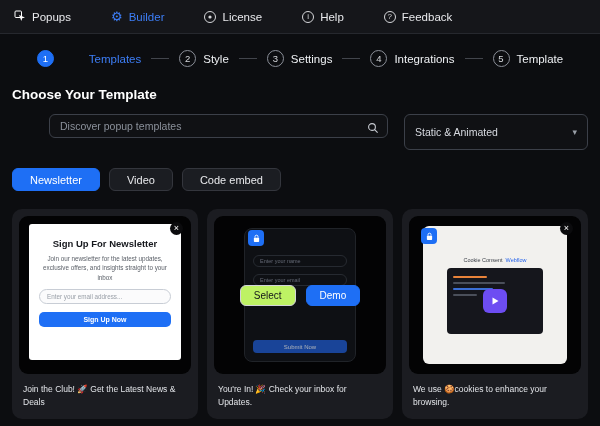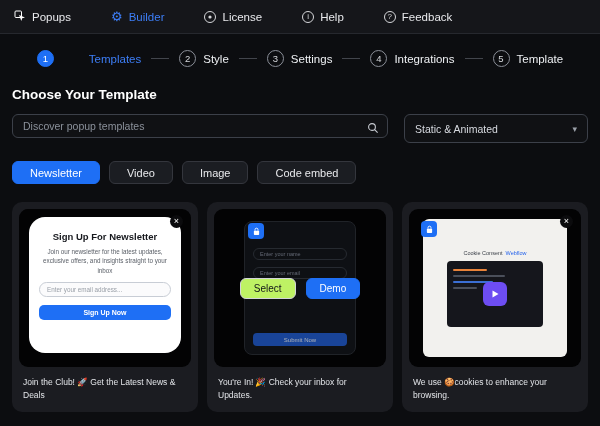--- a/index.html
+++ b/index.html
@@ -40,31 +40,31 @@
   .step.active .label { color:#3d7ef7;margin-left:28px; }
   .connector { width:18px; height:1px; background:#42454c; margin:0 10px; }
 
   
   .heading { margin:20px 12px 12px; font-size:13.5px; font-weight:bold; color:#fff; }
 
   
   .controls { display:flex; gap:16px; padding:0 12px; }
   .searchbox {
     flex:1; height:24px; border:1px solid #3c4049; border-radius:6px;
-    background:#101114; position:relative; display:flex; align-items:center;
+    background:#101114; position:relative; display:flex; align-items:center;margin-left:37px;
   }
   .searchbox input {
     flex:1; background:transparent; border:none; outline:none;
     color:#d7dae0; font-size:10.5px; padding:0 28px 0 10px;
     font-family:"Liberation Sans", sans-serif;
   }
   .searchbox input::placeholder { color:#8b919b; }
   .search-ic { position:absolute; right:8px; top:5px; }
   .dropdown {
-    width:184px; height:29px; border:1px solid #3c4049; border-radius:6px;
+    width:184px; height:36px; border:1px solid #3c4049; border-radius:6px;
     background:#101114; display:flex; align-items:center; justify-content:space-between;
     padding:0 10px; font-size:10.5px; color:#d7dae0;
   }
   .dropdown .chev { color:#9aa0a8; font-size:9px; }
 
   
   .chips { display:flex; gap:9px; margin:18px 12px 0; }
   .chip {
     height:23px; padding:0 17px; border-radius:6px;
     display:flex; align-items:center; font-size:11px;
@@ -85,21 +85,21 @@
     font-size:9px; line-height:1; z-index:3;
   }
   .lock-badge {
     position:absolute; width:16px; height:16px; border-radius:4px;
     background:#1e6ff5; display:flex; align-items:center; justify-content:center; z-index:3;
   }
 
   
   .popup1 {
     position:absolute; left:10px; right:10px; top:8px; bottom:14px;
-    background:#fff; border-radius:16px; text-align:center; padding:14px 10px 4px;
+    background:#fff; border-radius:3px; text-align:center; padding:14px 10px 4px;
   }
   .popup1 .p-title { font-size:9.5px; font-weight:bold; color:#16181d; }
   .popup1 .p-body { font-size:6.3px; color:#5b6068; line-height:1.5; margin:5px 4px 0; }
   .popup1 .p-input {
     margin-top:7px; height:15px; border:1px solid #c8cdd5; border-radius:8px;
     display:flex; align-items:center; padding-left:7px;
     font-size:6.3px; color:#9aa0a8; text-align:left; background:#fbfbfc;
   }
   .popup1 .p-btn {
     margin-top:8px; height:15px; background:#1e6ff5; border-radius:5px;
@@ -238,21 +238,20 @@
     </div>
     <div class="dropdown">
       <span>Static &amp; Animated</span>
       <span class="chev">▾</span>
     </div>
   </div>
 
   <div class="chips">
     <div class="chip active">Newsletter</div>
     <div class="chip">Video</div>
-    <div class="chip">Image</div>
     <div class="chip">Code embed</div>
   </div>
 
   <div class="cards">
 
     <div class="card">
       <div class="preview">
         <div class="close-btn">×</div>
         <div class="popup1">
           <div class="p-title">Sign Up For Newsletter</div>

